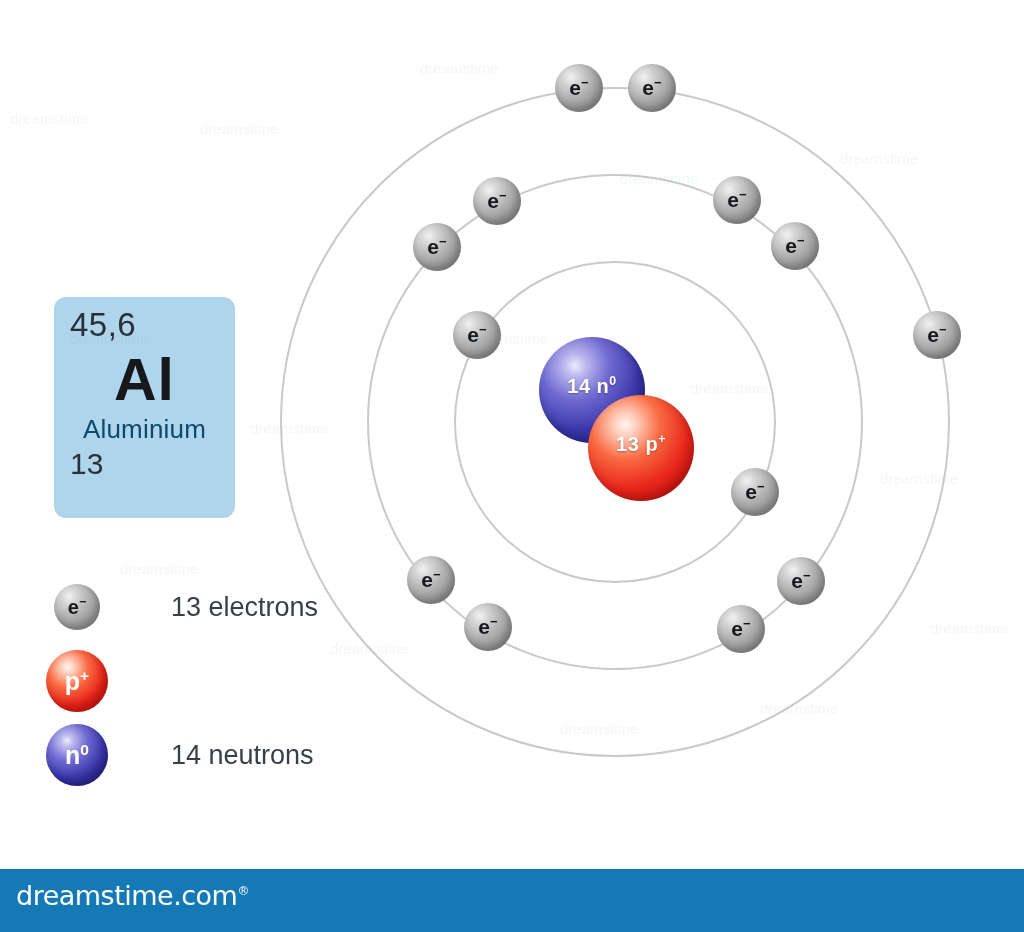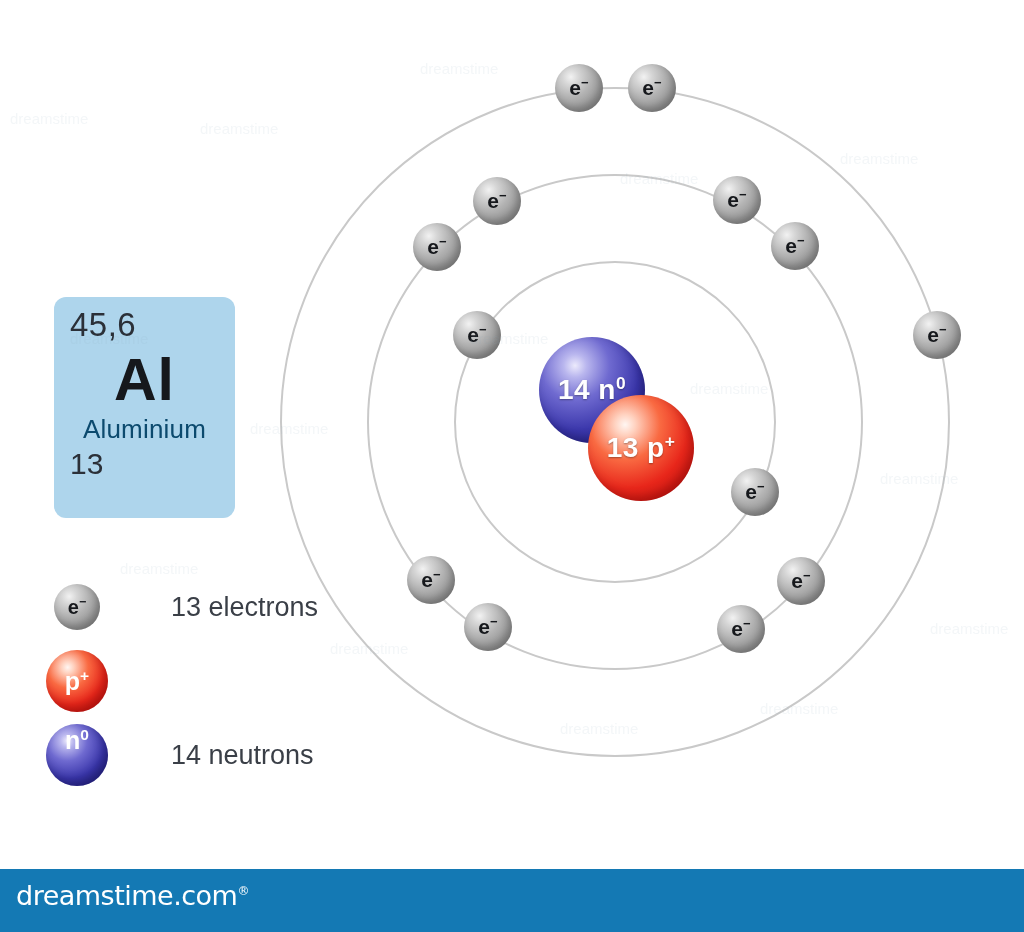--- a/index.html
+++ b/index.html
@@ -144,21 +144,21 @@
     font-size: 21px;
     color: #16181c;
     font-family: "Liberation Sans", sans-serif;
   }
   .nucleon {
     position: absolute;
     border-radius: 50%;
   }
   .nucleon .sph-txt {
     color: #ffffff;
-    font-size: 28px;
+    font-size: 20px;
     letter-spacing: 0.5px;
     text-shadow: 0 1px 2px rgba(0,0,0,0.35);
   }
 
   
   .footer {
     position: absolute;
     left: 0;
     top: 869px;
     width: 1024px;
@@ -281,21 +281,21 @@
     <div class="legend-row">
       <span class="sph sph-red legend-sphere" style="width:62px;height:62px;left:-8px;top:-8px;">
         <span class="sph-txt" style="top:19px;font-size:25px;color:#ffffff;">
           <span>p</span><span class="sup">+</span>
         </span>
       </span>
     </div>
 
     <div class="legend-row">
       <span class="sph sph-blue legend-sphere" style="width:62px;height:62px;left:-8px;top:-8px;">
-        <span class="sph-txt" style="top:4px;font-size:25px;color:#ffffff;">
+        <span class="sph-txt" style="top:19px;font-size:25px;color:#ffffff;">
           <span>n</span><span class="sup">0</span>
         </span>
       </span>
       <span class="legend-label" style="top:8px;">14 neutrons</span>
     </div>
 
   </div>
 
   <div class="footer">
     <div class="footer-logo">

